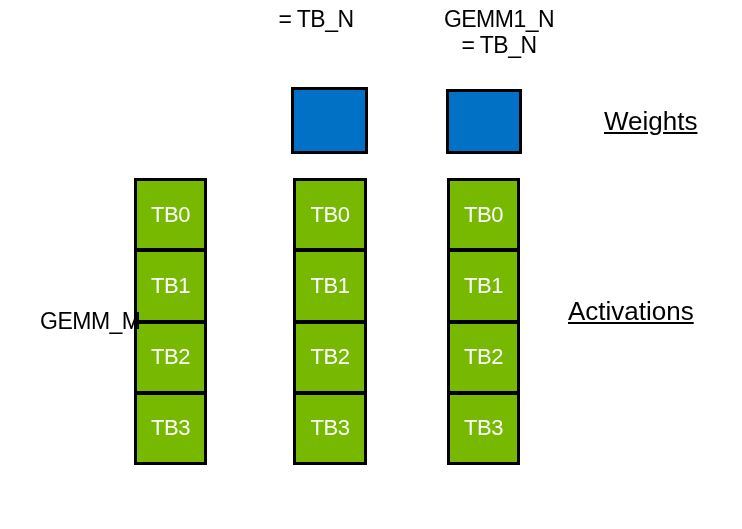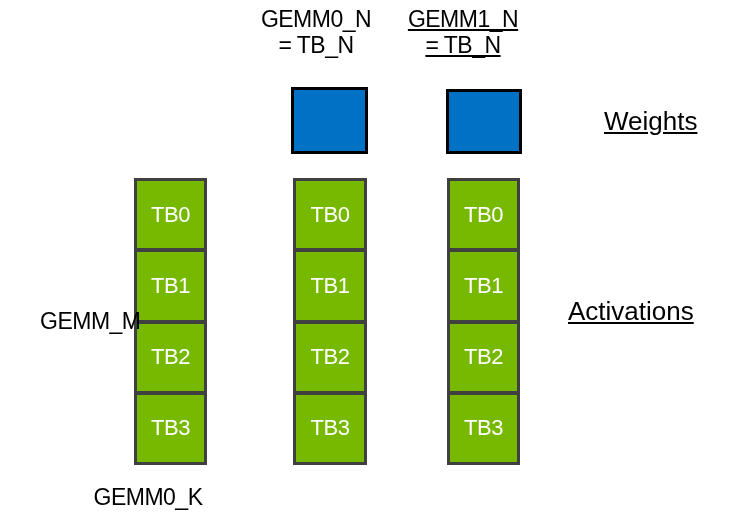--- a/index.html
+++ b/index.html
@@ -34,21 +34,21 @@
   .bottom-label { text-align: center; width: 170px; }
 
   
   .weight-box {
     border: 3px solid #000000;
     background: #0071C5;
   }
 
   
   .tb-column {
-    background: #404040;
+    background: #000000;
     padding: 3px;
     display: flex;
     flex-direction: column;
     gap: 4px;
   }
   .tb-block {
     flex: 1;
     background: #76B900;
     display: flex;
     align-items: center;
@@ -57,24 +57,23 @@
     font-size: 22px;
     letter-spacing: -0.5px;
   }
 </style>
 </head>
 <body>
 
 <div class="canvas">
 
   <div class="abs top-label dim-label" style="left:231px; top:6px;">
-    <div>GEMM0_N</div>
     <div>= TB_N</div>
   </div>
-  <div class="abs top-label dim-label" style="left:378px; top:6px;text-decoration:underline;">
+  <div class="abs top-label dim-label" style="left:414px; top:6px;">
     <div>GEMM1_N</div>
     <div>= TB_N</div>
   </div>
 
   <div class="abs weight-box" style="left:291px; top:87px; width:77px; height:67px;"></div>
   <div class="abs weight-box" style="left:446px; top:89px; width:76px; height:65px;"></div>
 
   <div class="abs tb-column" style="left:134px; top:178px; width:73px; height:287px;">
     <div class="tb-block">TB0</div>
     <div class="tb-block">TB1</div>
@@ -94,15 +93,14 @@
     <div class="tb-block">TB1</div>
     <div class="tb-block">TB2</div>
     <div class="tb-block">TB3</div>
   </div>
 
   <div class="abs dim-label" style="left:20px; top:308px;margin-left:20px;">GEMM_M</div>
 
   <div class="abs side-label" style="left:604px; top:106px;">Weights</div>
   <div class="abs side-label" style="left:568px; top:296px;">Activations</div>
 
-  <div class="abs bottom-label dim-label" style="left:63px; top:484px;">GEMM0_K</div>
 
 </div>
 
 </body></html>

